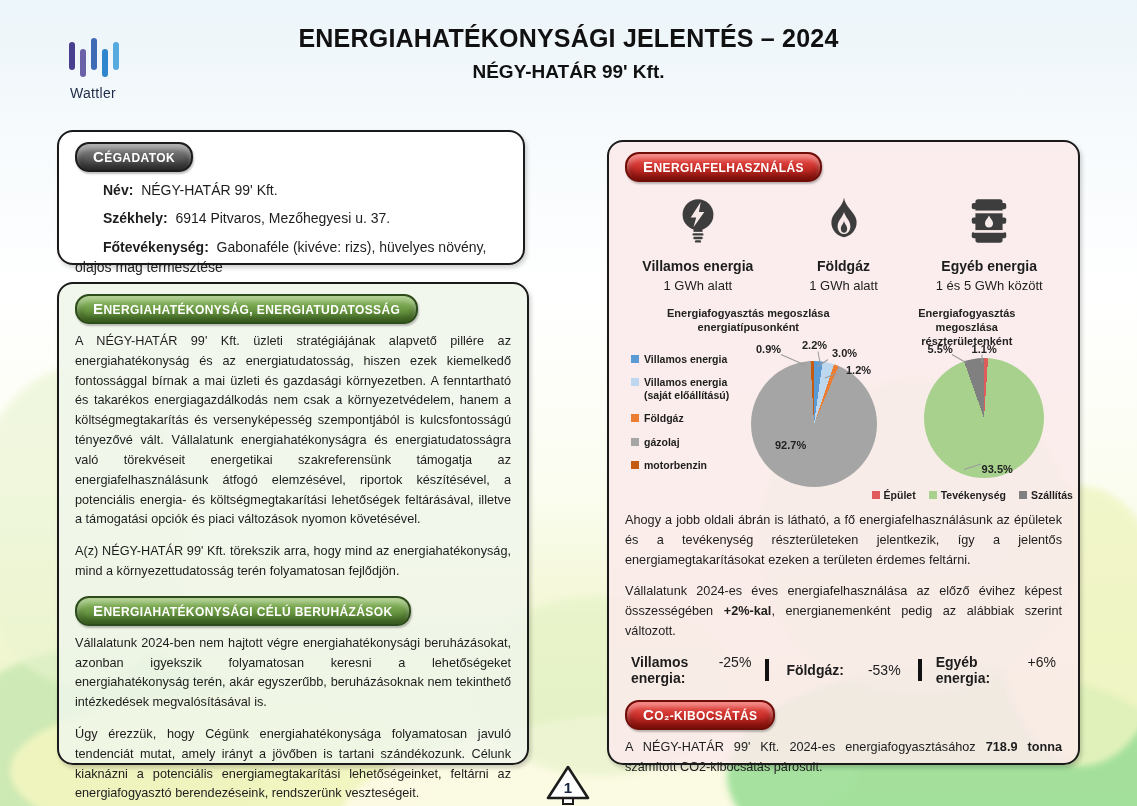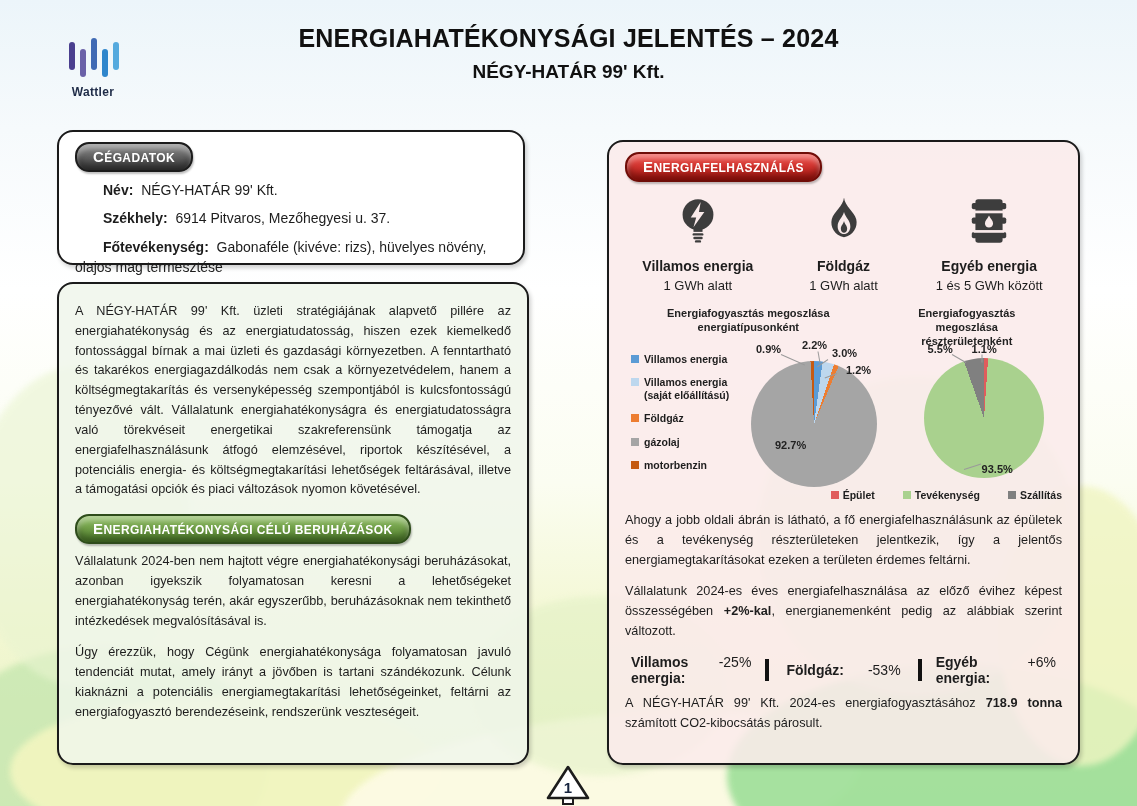--- a/index.html
+++ b/index.html
@@ -15,21 +15,21 @@
   .b2 { left:10px; bottom:-40px; width:430px; height:150px; background:#f3f6c0; opacity:.9; }
   .b3 { left:340px; bottom:-60px; width:520px; height:150px; background:#fdfbe4; transform:rotate(-6deg); opacity:.95; }
   .b4 { right:-50px; bottom:-80px; width:460px; height:220px; background:#9ddf98; opacity:.9; }
   .b5 { right:-30px; bottom:40px; width:170px; height:280px; background:#f0f5c2; opacity:.8; }
   .b6 { right:60px; bottom:110px; width:320px; height:320px; background:#d6efc6; opacity:.55; }
   .b7 { left:-30px; bottom:120px; width:220px; height:320px; background:#e9f4d0; opacity:.6; }
   .b8 { left:470px; bottom:30px; width:260px; height:180px; background:#dff0c3; opacity:.5; }
 
   
   .logo { position:absolute; left:62px; top:34px; z-index:2; text-align:center; }
-  .logo-word { font-size:12px; font-weight:bold; color:#1e2b47; letter-spacing:.3px; margin-top:1px; }
+  .logo-word { font-size:14px; font-weight:normal; color:#1e2b47; letter-spacing:.3px; margin-top:1px; }
   .titles { position:absolute; left:0; right:0; top:24px; text-align:center; z-index:2; }
   .title { font-size:25px; font-weight:bold; letter-spacing:.2px; color:#111; }
   .subtitle { font-size:19px; font-weight:bold; color:#111; margin-top:8px; }
 
   
   .box { position:absolute; border:2px solid #1a1a1a; border-radius:16px; z-index:1;
          box-shadow:2px 3px 4px rgba(0,0,0,.18); padding:10px 16px; }
   .box-company { left:57px; top:130px; width:468px; height:135px; background:rgba(255,255,255,.92); }
   .box-eff     { left:57px; top:282px; width:472px; height:483px; background:rgba(240,246,235,.84); }
   .box-energy  { left:607px; top:140px; width:473px; height:625px; background:rgba(250,235,235,.88); }
@@ -64,21 +64,21 @@
   .chart-left { width:250px; }
   .chart-right { width:193px; }
   .chart-title { font-size:11px; font-weight:bold; text-align:center; line-height:1.25; padding:4px 18px 0; color:#222; }
   .pie { position:absolute; border-radius:50%; }
   .pie-1 { left:126px; top:58px; width:126px; height:126px; }
   .pie-2 { left:52px; top:55px; width:120px; height:120px; }
   .pct { position:absolute; font-size:11px; font-weight:bold; color:#222; white-space:nowrap; }
   .leader { position:absolute; border-top:1px solid #9a9a9a; transform-origin:left center; }
   .legend-col { position:absolute; left:6px; top:50px; width:108px; }
   .legend-col .legend-item { display:flex; gap:5px; margin-bottom:11px; font-size:10.5px; font-weight:600; line-height:1.18; align-items:flex-start; }
-  .legend-row { position:absolute; left:0; right:0; bottom:2px; display:flex; justify-content:flex-end; gap:28px; }
+  .legend-row { position:absolute; left:0; right:0; bottom:2px; display:flex; justify-content:flex-start; gap:13px; }
   .legend-row .legend-item { display:flex; gap:4px; font-size:10.5px; font-weight:600; align-items:center; }
   .swatch { width:8px; height:8px; flex:0 0 8px; display:inline-block; margin-top:2px; }
   .legend-row .swatch { margin-top:0; }
 
   
   .changes { display:flex; align-items:center; margin-top:12px; padding:0 6px; gap:14px; }
   .change-group { display:flex; align-items:baseline; gap:24px; flex:1; justify-content:center; }
   .change-label { font-size:14px; font-weight:bold; }
   .change-value { font-size:14px; }
   .change-sep { width:4px; height:22px; background:#111; }
@@ -128,21 +128,23 @@
       <b>Székhely:</b>&nbsp;
       <span>6914 Pitvaros, Mezőhegyesi u. 37.</span>
     </div>
     <div class="field">
       <b>Főtevékenység:</b>&nbsp;
       <span>Gabonaféle (kivéve: rizs), hüvelyes növény, olajos mag termesztése</span>
     </div>
   </div>
 
   <div class="box box-eff">
+    <span class="pill pill-green">ENERGIAHATÉKONYSÁG, ENERGIATUDATOSSÁG</span>
     <p class="para">A NÉGY-HATÁR 99' Kft. üzleti stratégiájának alapvető pillére az energiahatékonyság és az energiatudatosság, hiszen ezek kiemelkedő fontossággal bírnak a mai üzleti és gazdasági környezetben. A fenntartható és takarékos energiagazdálkodás nem csak a környezetvédelem, hanem a költségmegtakarítás és versenyképesség szempontjából is kulcsfontosságú tényezővé vált. Vállalatunk energiahatékonyságra és energiatudatosságra való törekvéseit energetikai szakreferensünk támogatja az energiafelhasználásunk átfogó elemzésével, riportok készítésével, a potenciális energia- és költségmegtakarítási lehetőségek feltárásával, illetve a támogatási opciók és piaci változások nyomon követésével.</p>
+    <p class="para mt12">A(z) NÉGY-HATÁR 99' Kft. törekszik arra, hogy mind az energiahatékonyság, mind a környezettudatosság terén folyamatosan fejlődjön.</p>
     <div style="margin-top:14px;">
       <span class="pill pill-green">ENERGIAHATÉKONYSÁGI CÉLÚ BERUHÁZÁSOK</span>
     </div>
     <p class="para">Vállalatunk 2024-ben nem hajtott végre energiahatékonysági beruházásokat, azonban igyekszik folyamatosan keresni a lehetőségeket energiahatékonyság terén, akár egyszerűbb, beruházásoknak nem tekinthető intézkedések megvalósításával is.</p>
     <p class="para mt12">Úgy érezzük, hogy Cégünk energiahatékonysága folyamatosan javuló tendenciát mutat, amely irányt a jövőben is tartani szándékozunk. Célunk kiaknázni a potenciális energiamegtakarítási lehetőségeinket, feltárni az energiafogyasztó berendezéseink, rendszerünk veszteségeit.</p>
   </div>
 
   <div class="box box-energy">
     <span class="pill pill-red">ENERGIAFELHASZNÁLÁS</span>
 
@@ -263,20 +265,23 @@
         <span class="change-label">Földgáz:</span>
         <span class="change-value">-53%</span>
       </div>
       <div class="change-sep"></div>
       <div class="change-group">
         <span class="change-label">Egyéb energia:</span>
         <span class="change-value">+6%</span>
       </div>
     </div>
 
+    <div style="margin-top:14px;">
+      <span class="pill pill-red">CO₂-KIBOCSÁTÁS</span>
+    </div>
     <p class="para"><span>A NÉGY-HATÁR 99' Kft. 2024-es energiafogyasztásához </span><b>718.9 tonna</b><span> számított CO2-kibocsátás párosult.</span></p>
   </div>
 
   <div class="page-sign">
     <svg width="46" height="42" viewBox="0 0 46 42">
       <rect x="18" y="30" width="10" height="10" fill="#ffffff" stroke="#1c1c1c" stroke-width="2"></rect>
       <polygon points="23,3 43,34 3,34" fill="#ffffff" stroke="#1c1c1c" stroke-width="2.6" stroke-linejoin="round"></polygon>
       <text x="23" y="29" text-anchor="middle" font-size="15" font-weight="bold" fill="#16243f" font-family="Liberation Sans, sans-serif">1</text>
     </svg>
   </div>

